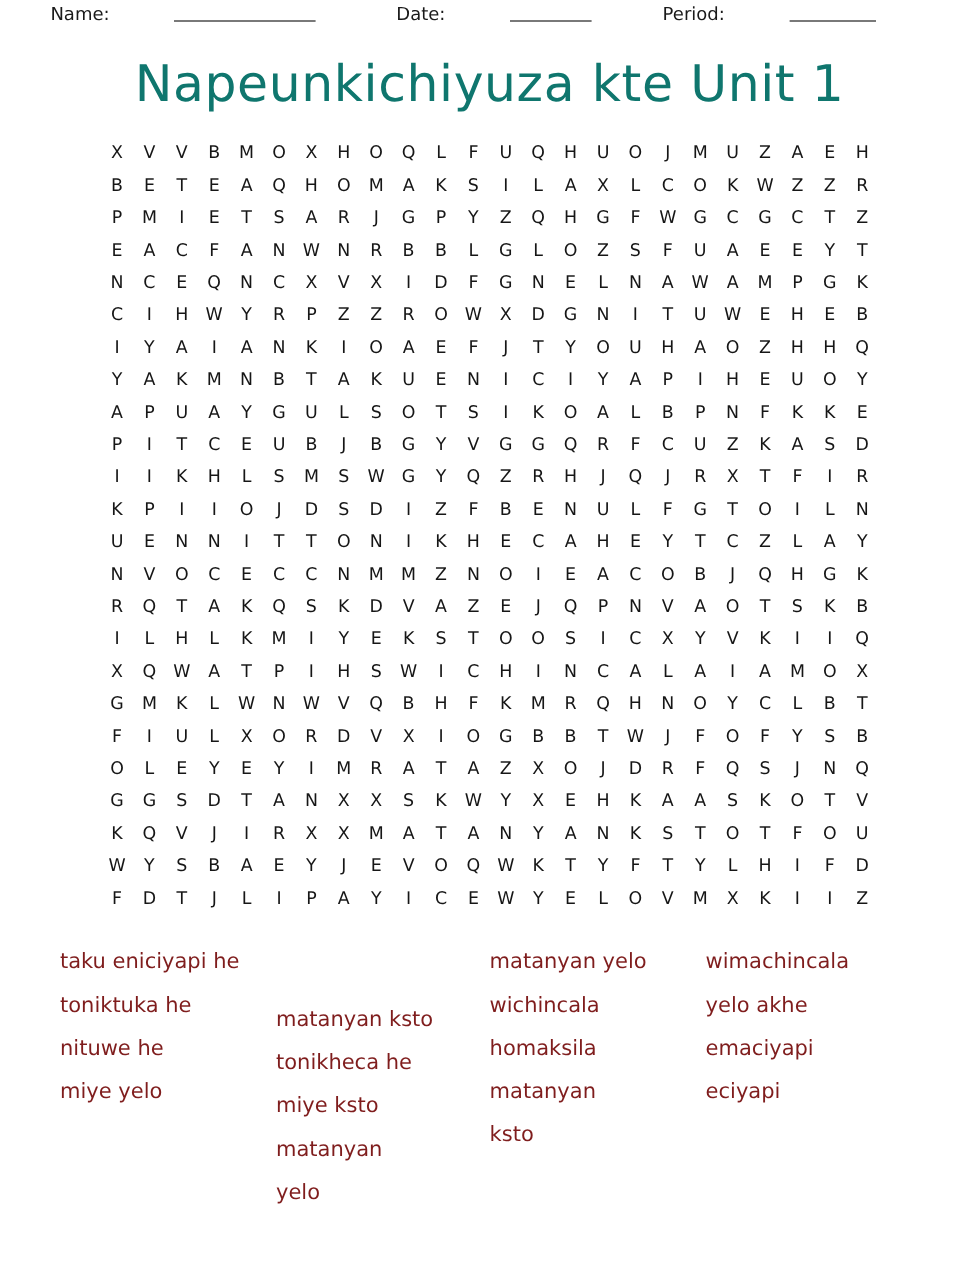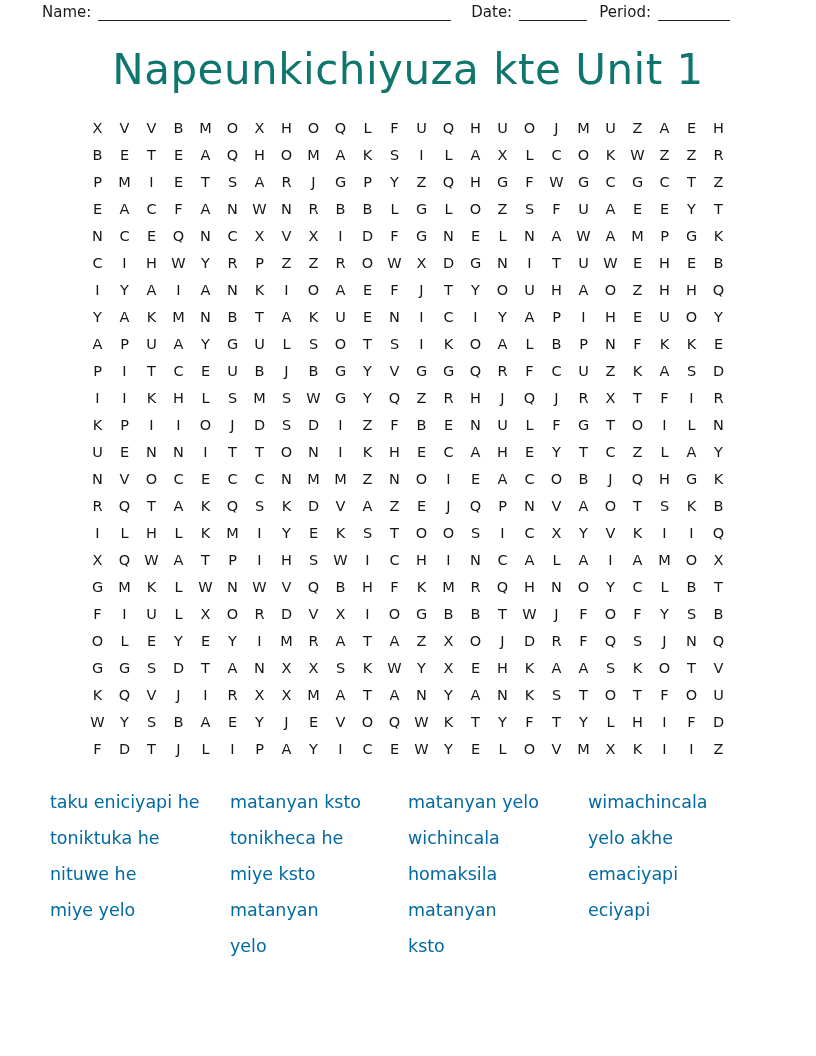--- a/index.html
+++ b/index.html
@@ -10,24 +10,24 @@
     color: #111111;
   }
   .page {
     position: relative;
     width: 816px; height: 1056px;
     background: #ffffff;
     overflow: hidden;
   }
   .header-row {
     display: flex;
-    align-items: flex-end;
     padding: 3px 86px 0 42px;
     font-size: 15px;
     color: #1a1a1a;
+    gap: 47px;
   }
   .header-row .label { white-space: nowrap; padding-bottom: 1px; }
   .blank-line {
     display: inline-block;
     border-bottom: 1.5px solid #222222;
     height: 15px;
   }
   .name-line  { flex: 1 1 auto; margin: 0 20px 1px 7px; }
   .date-line  { width: 68px; margin: 0 12px 1px 7px; }
   .period-line{ width: 72px; margin: 0 0 1px 7px; }
@@ -56,27 +56,27 @@
     color: #161616;
   }
   .word-list {
     display: flex;
     margin-top: 22px;
     padding-left: 50px;
     padding-right: 30px;
   }
   .word-col { display: flex; flex-direction: column; }
   .word-col:nth-child(1) { width: 180px; }
-  .word-col:nth-child(2) { width: 178px; }
+  .word-col:nth-child(2) { width: 178px; margin-top: 48px; }
   .word-col:nth-child(3) { width: 180px; }
   .word-col:nth-child(4) { flex: 1; }
   .word-item {
     font-size: 17.5px;
     line-height: 36px;
-    color: #0369a1;
+    color: #7f1d1d;
     white-space: nowrap;
   }
 </style>
 </head>
 <body>
 
 <div class="page">
 
   <div class="header-row">
     <span class="label">Name:</span>

